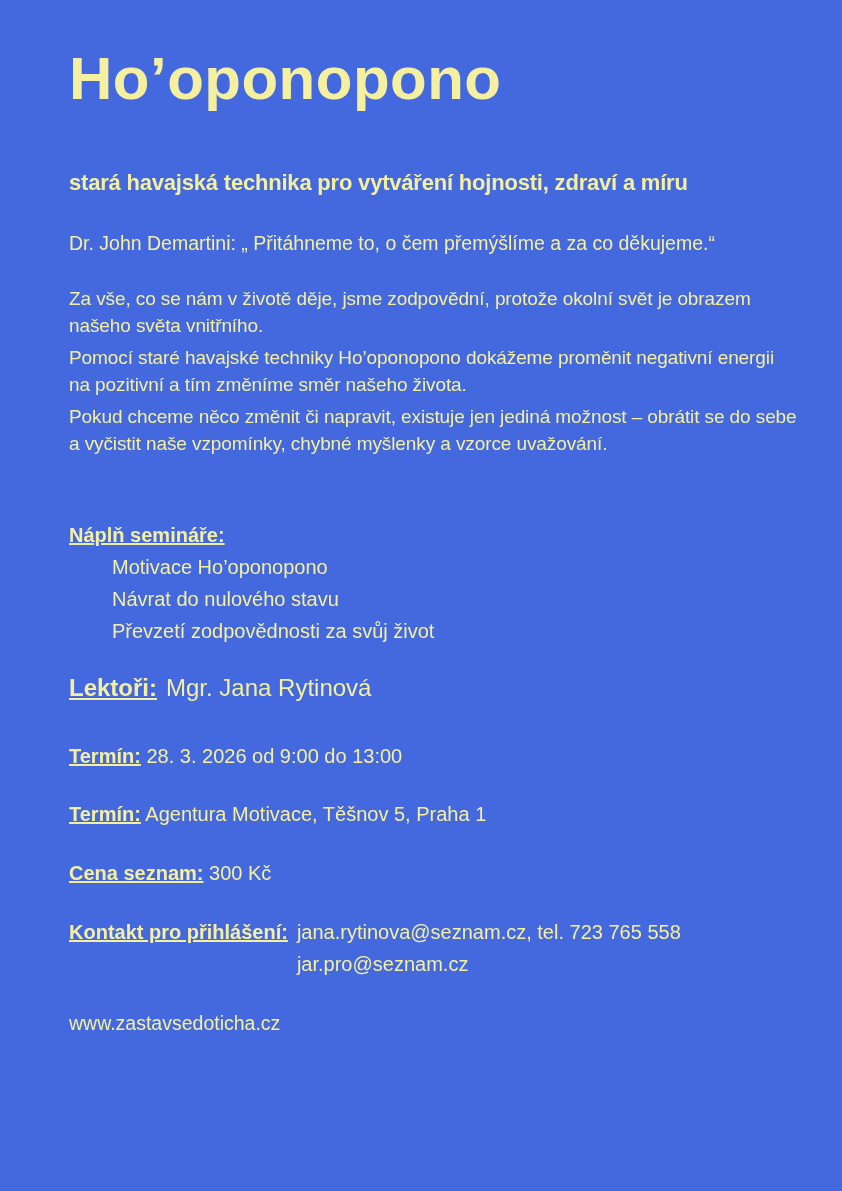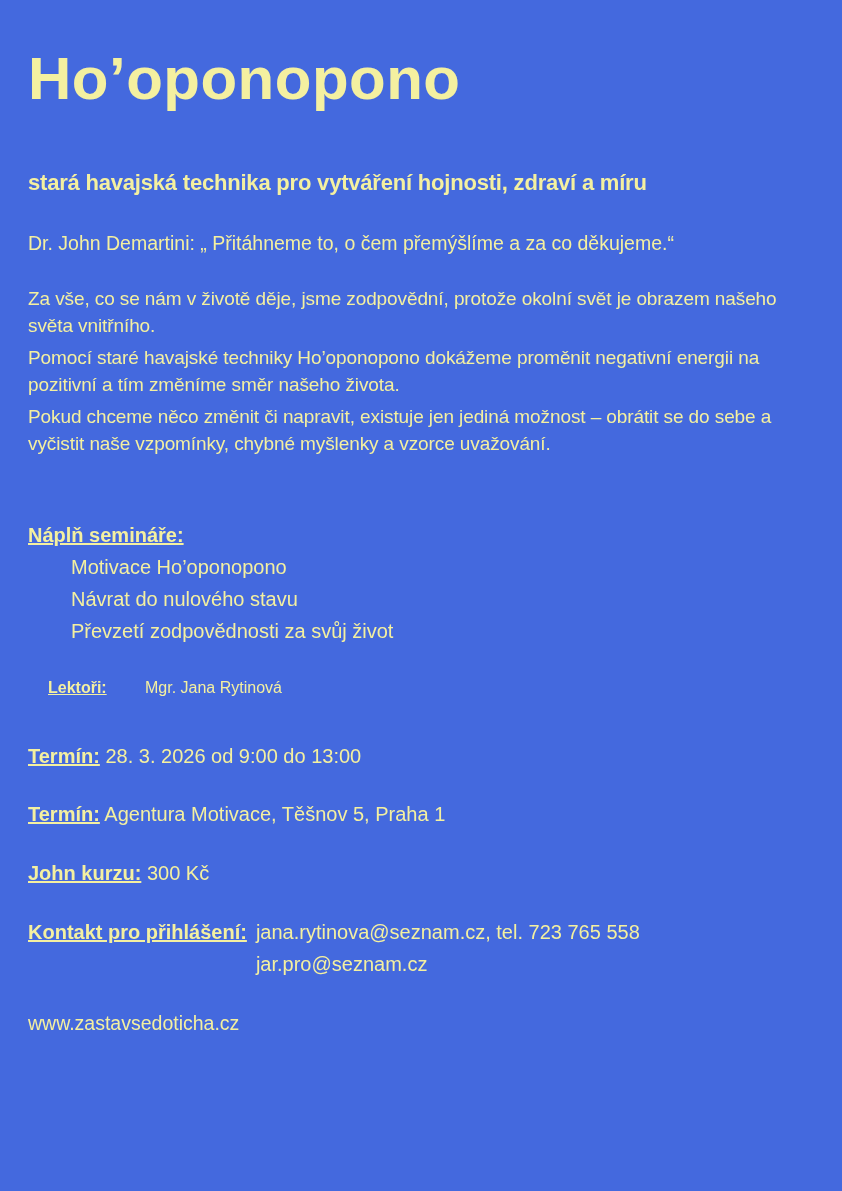--- a/index.html
+++ b/index.html
@@ -3,21 +3,21 @@
 <meta charset="utf-8">
 <style>
   * { margin:0; padding:0; box-sizing:border-box; }
   html, body { background:#4469DE; }
   .flyer {
     position:relative;
     width:842px; height:1191px;
     background:#4469DE;
     color:#F4F0A0;
     font-family:"Liberation Sans","DejaVu Sans",sans-serif;
-    padding:46px 45px 0 28px;
+    padding:46px 45px 0 69px;
     overflow:hidden;
   }
   .title {
     font-size:60px;
     font-weight:bold;
     line-height:66px;
     letter-spacing:0.5px;
   }
   .subtitle {
     margin-top:56px;
@@ -44,23 +44,22 @@
   .seminar-items {
     list-style:none;
     margin-top:2px;
     margin-left:43px;
     font-size:20px;
     line-height:32px;
   }
   .lecturers {
     margin-top:25px;
     display:flex;
-    font-size:16px;
+    font-size:24px;
     line-height:32px;
-    margin-left:20px;
   }
   .lecturers .label { width:92px; flex:none; }
   .lecturer-name-2 { padding-left:5px; }
   .detail {
     font-size:20px;
     line-height:32px;
   }
   .detail-date  { margin-top:36px; }
   .detail-place { margin-top:26px; }
   .detail-price { margin-top:27px; }
@@ -107,21 +106,21 @@
       <div class="lecturer-name-2">Mgr. Jana Rytinová</div>
     </div>
   </div>
 
   <p class="detail detail-date"><span class="label">Termín:</span>
     <span>28. 3. 2026 od 9:00 do 13:00</span></p>
 
   <p class="detail detail-place"><span class="label">Termín:</span>
     <span>Agentura Motivace, Těšnov 5, Praha 1</span></p>
 
-  <p class="detail detail-price"><span class="label">John kurzu:</span>
+  <p class="detail detail-price"><span class="label">Cena seznam:</span>
     <span>300 Kč</span></p>
 
   <div class="contact">
     <span class="label">Kontakt pro přihlášení:</span>
     <div>
       <div>jana.rytinova@seznam.cz, tel. 723 765 558</div>
       <div>jar.pro@seznam.cz</div>
     </div>
   </div>
 

